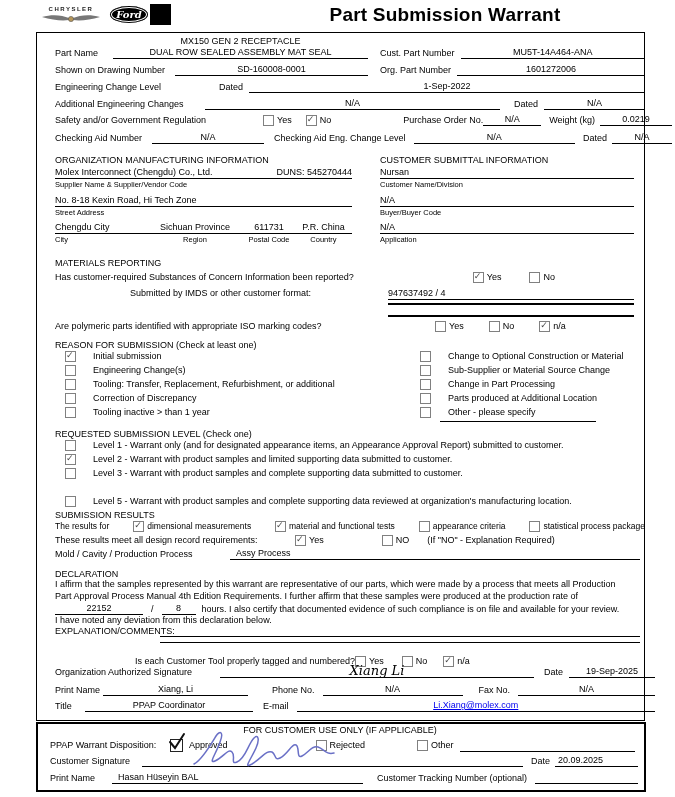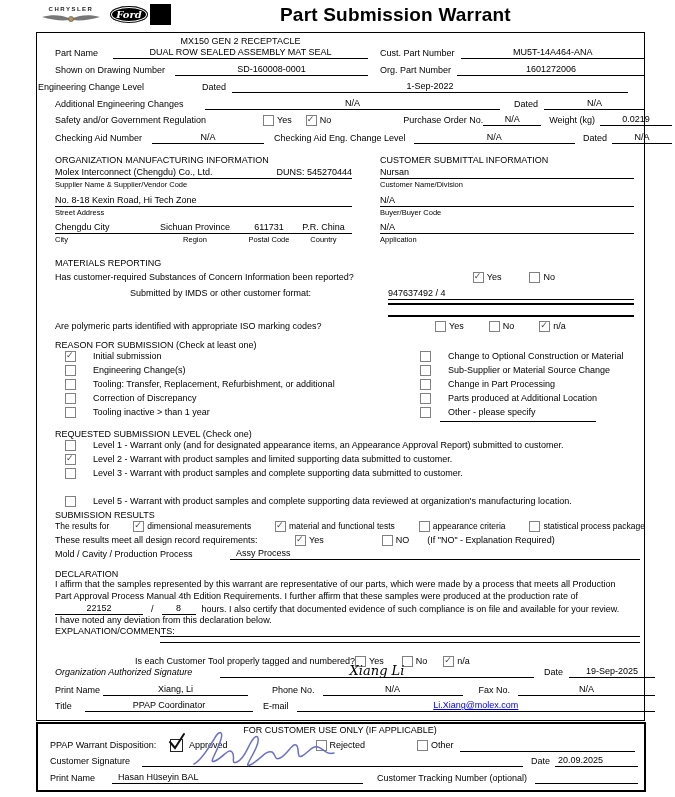--- a/index.html
+++ b/index.html
@@ -39,21 +39,21 @@
       <path d="M2,4 C12,1 22,2 29,5 L33,5 C40,2 50,1 60,4 C50,7 40,8 33,7 L29,7 C22,8 12,7 2,4 Z" fill="#777"></path>
       <circle cx="31" cy="6" r="2.6" fill="#b5965a" stroke="#555" stroke-width="0.6"></circle>
     </svg>
   </div>
   <div class="r" style="left:110px;top:6px;">
     <div class="fordoval">
         <span>Ford</span>
       </div>
   </div>
   <div class="gmsq" style="position:absolute;left:150px;top:4px;"></div>
-  <div class="title" style="left:280px;top:4px;width:330px;text-align:left;">Part Submission Warrant</div>
+  <div class="title" style="left:280px;top:4px;width:330px;text-align:center;">Part Submission Warrant</div>
 
   <div class="box" style="left:36px;top:32px;width:607px;height:687px;"></div>
 
   <div class="r" style="left:113px;top:36px;width:255px;justify-content:center;">
     <span>MX150 GEN 2 RECEPTACLE</span>
   </div>
   <div class="r" style="left:55px;top:47px;width:590px;">
     <span class="lbl" style="width:58px;">Part Name</span>
     <span class="u" style="width:255px;">DUAL ROW SEALED ASSEMBLY MAT SEAL</span>
     <span style="width:12px;"></span>
@@ -62,21 +62,21 @@
   </div>
 
   <div class="r" style="left:55px;top:64px;width:590px;">
     <span class="lbl" style="width:120px;">Shown on Drawing Number</span>
     <span class="u" style="width:193px;">SD-160008-0001</span>
     <span style="width:12px;"></span>
     <span>Org. Part Number</span>
     <span class="u f1" style="margin-left:6px;">1601272006</span>
   </div>
 
-  <div class="r" style="left:38px;top:81px;width:590px;">
+  <div class="r" style="left:55px;top:81px;width:590px;">
     <span class="lbl" style="width:150px;">Engineering Change Level</span>
     <span style="width:14px;"></span>
     <span>Dated</span>
     <span class="u f1" style="margin-left:6px;">1-Sep-2022</span>
   </div>
 
   <div class="r" style="left:55px;top:98px;width:590px;">
     <span class="lbl" style="width:150px;">Additional Engineering Changes</span>
     <span class="u" style="width:295px;">N/A</span>
     <span style="width:14px;"></span>
@@ -346,21 +346,21 @@
         <span class="cb"></span>
         <span>No</span>
       </span>
     <span style="width:16px;"></span>
     <span class="cbw">
         <span class="cb checked"></span>
         <span>n/a</span>
       </span>
   </div>
   <div class="r" style="left:55px;top:664px;width:600px;">
-    <span style="width:165px;font-style:italic;">Organization Authorized Signature</span>
+    <span style="width:165px;">Organization Authorized Signature</span>
     <span class="u f1 sigscript">Xiang Li</span>
     <span style="margin:0 6px 0 10px;">Date</span>
     <span class="u" style="width:86px;">19-Sep-2025</span>
   </div>
   <div class="r" style="left:55px;top:684px;width:600px;">
     <span style="width:48px;">Print Name</span>
     <span class="u" style="width:145px;">Xiang, Li</span>
     <span style="margin:0 8px 0 24px;">Phone No.</span>
     <span class="u" style="width:140px;">N/A</span>
     <span style="margin:0 8px 0 16px;">Fax No.</span>

